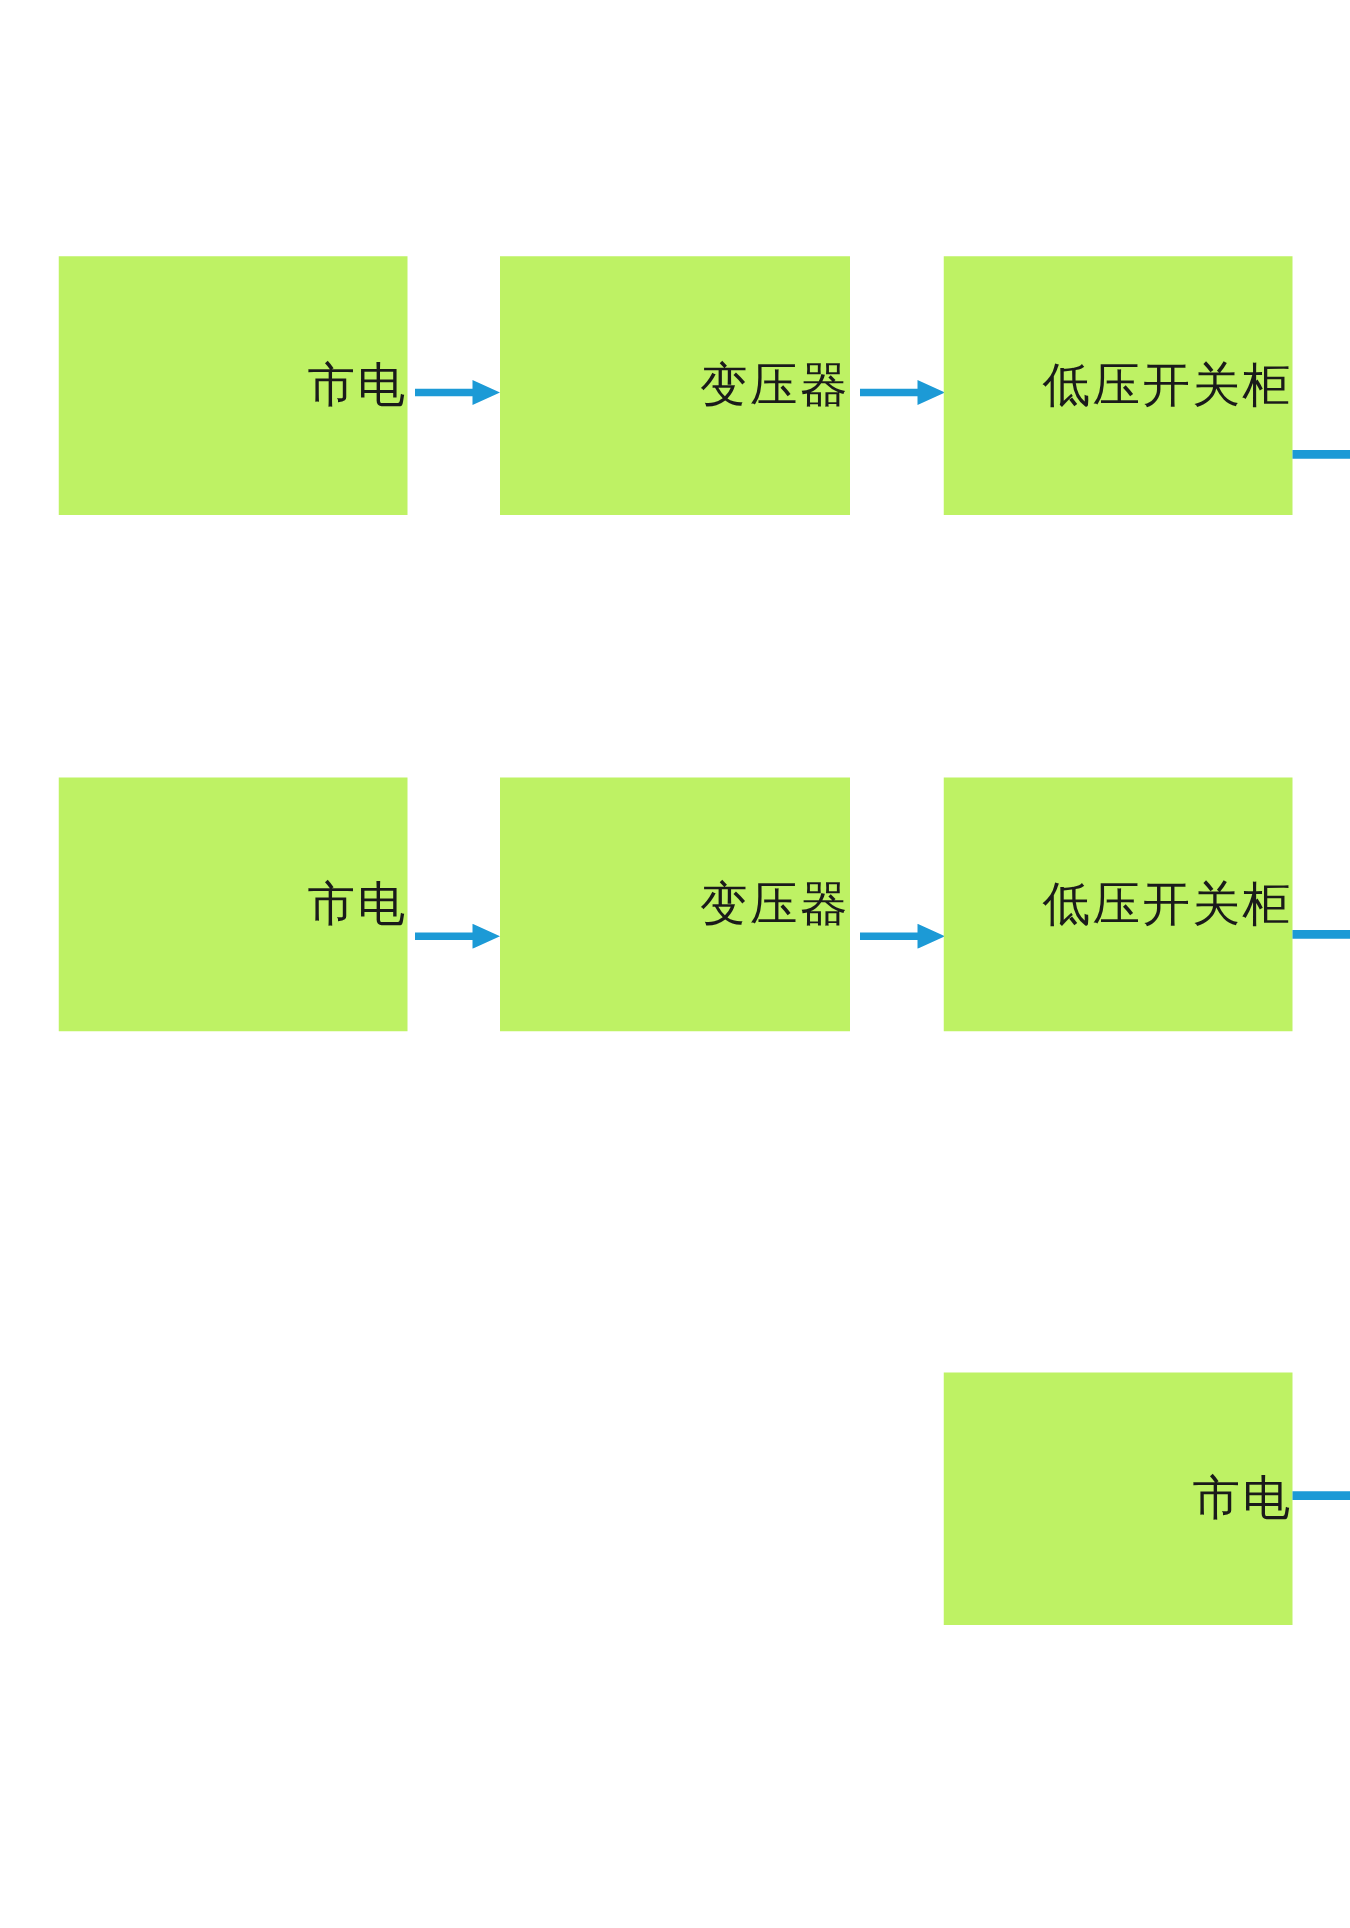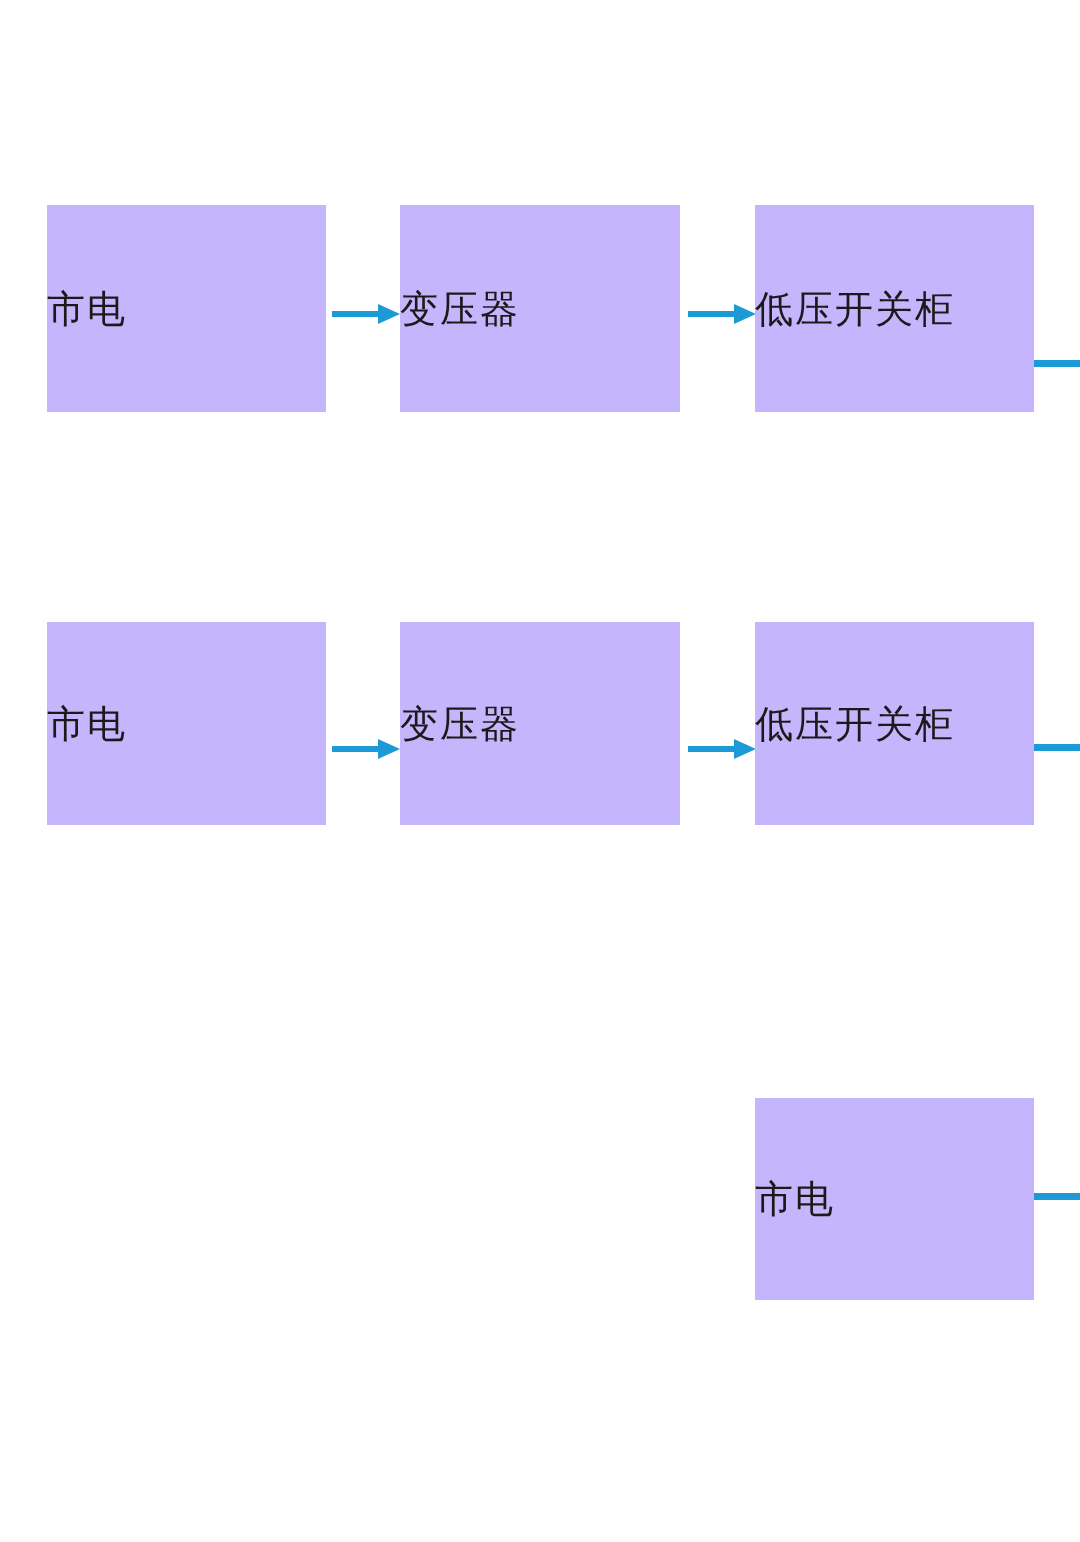--- a/index.html
+++ b/index.html
@@ -13,24 +13,24 @@
     font-family: "Liberation Sans", "DejaVu Sans", sans-serif;
     overflow: hidden;
   }
   #diagram {
     position: relative;
     width: 1080px;
     height: 1542px;
   }
   .node {
     position: absolute;
-    background: #c4b5fd;
+    background: #bef264;
     display: flex;
     align-items: center;
-    justify-content: flex-start;
+    justify-content: flex-end;
     box-sizing: border-box;
   }
   .node-label {
     font-size: 38px;
     line-height: 1;
     color: #1a1a1a;
     letter-spacing: 2px;
     white-space: nowrap;
     font-weight: 400;
   }

